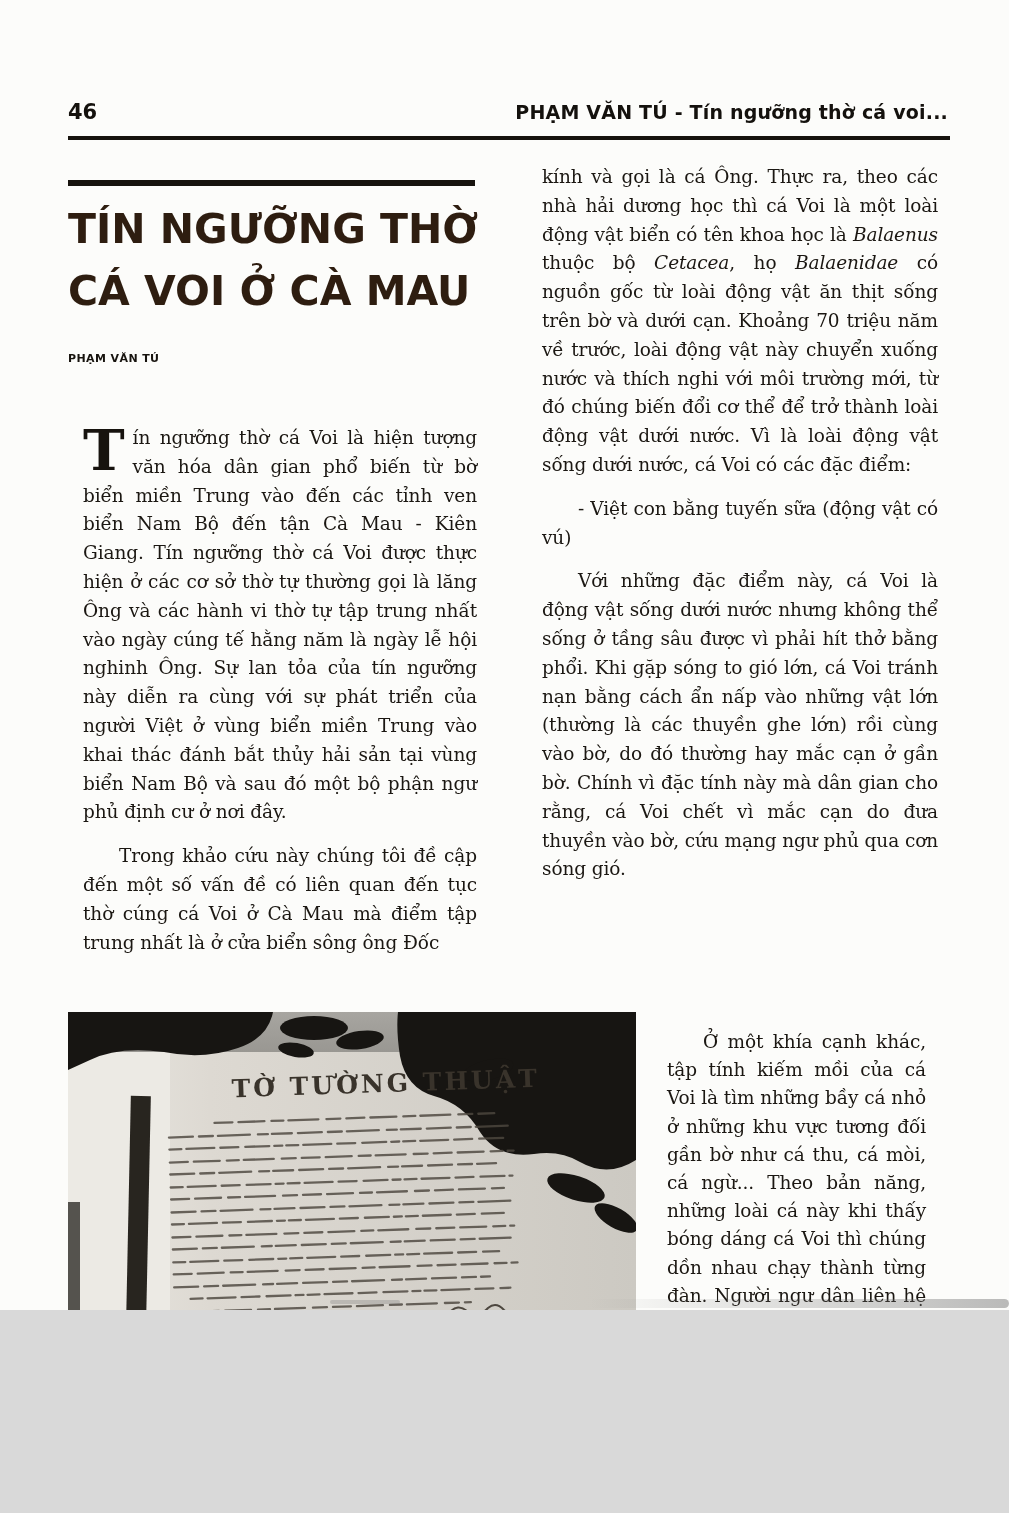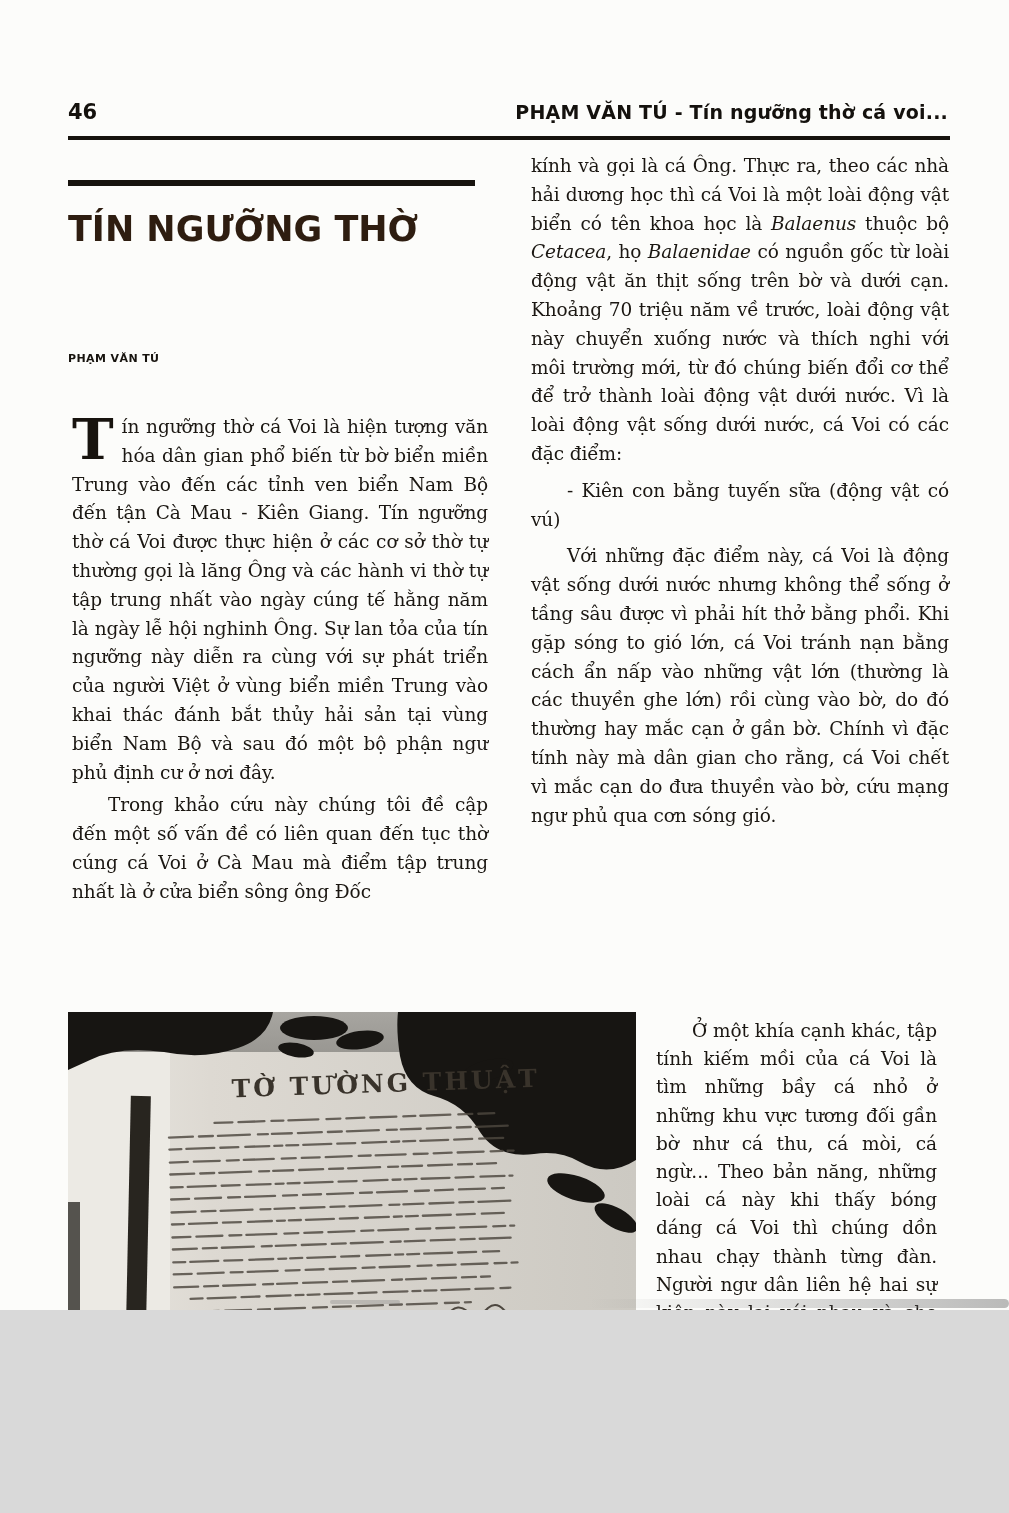--- a/index.html
+++ b/index.html
@@ -33,21 +33,21 @@
   }
 
   
   .title-rule {
     position: absolute; left: 68px; top: 180px;
     width: 407px; height: 6px; background: #17130e;
   }
   .article-title {
     position: absolute; left: 68px; top: 198px; width: 440px; margin: 0;
     font-family: "DejaVu Sans", "Liberation Sans", sans-serif;
-    font-size: 35px; line-height: 62px; font-weight: 800;
+    font-size: 41px; line-height: 62px; font-weight: 800;
     color: #2e1d10; letter-spacing: 0;
   }
   .author {
     position: absolute; left: 68px; top: 352px;
     font-family: "DejaVu Sans", "Liberation Sans", sans-serif;
     font-size: 11px; font-weight: bold; letter-spacing: 0.4px;
     color: #17130e;
   }
 
   
@@ -55,21 +55,21 @@
     position: absolute;
     text-align: justify;
     font-size: 18.5px; line-height: 28.8px;
     letter-spacing: -0.1px;
     color: #1b1712;
   }
   .col-left  { left: 68px;  top: 409px;  width: 424px; }
   .col-right { left: 527px; top: 148px;  width: 426px; }
   .col-narrow{ left: 652px; top: 1013px; width: 289px; line-height: 28.2px; }
 
-  .para { margin: 4px; }
+  .para { margin: 15px; }
   .indent { text-indent: 36px; }
   .sp  { margin-top: 3px; }
   .sp8 { margin-top: 8px; }
   .ital { font-style: italic; }
 
   .dropcap {
     float: left;
     font-family: "DejaVu Serif", "Liberation Serif", serif;
     font-size: 56px; line-height: 46px; font-weight: bold;
     padding: 3px 8px 0 0;
@@ -105,31 +105,31 @@
 </head>
 <body>
 
 <div class="page">
 
   <span class="page-number">46</span>
   <div class="running-title">PHẠM VĂN TÚ - Tín ngưỡng thờ cá voi...</div>
   <div class="header-rule"></div>
 
   <div class="title-rule"></div>
-  <h1 class="article-title"><span>TÍN NGƯỠNG THỜ</span><br></h1>
+  <h1 class="article-title"><span>TÍN NGƯỠNG THỜ</span><br><span>CÁ VOI Ở CÀ MAU</span></h1>
   <div class="author">PHẠM VĂN TÚ</div>
 
   <section class="col col-left">
     <p class="para"><span class="dropcap">T</span><span>ín ngưỡng thờ cá Voi là hiện tượng văn hóa dân gian phổ biến từ bờ biển miền Trung vào đến các tỉnh ven biển Nam Bộ đến tận Cà Mau - Kiên Giang. Tín ngưỡng thờ cá Voi được thực hiện ở các cơ sở thờ tự thường gọi là lăng Ông và các hành vi thờ tự tập trung nhất vào ngày cúng tế hằng năm là ngày lễ hội nghinh Ông. Sự lan tỏa của tín ngưỡng này diễn ra cùng với sự phát triển của người Việt ở vùng biển miền Trung vào khai thác đánh bắt thủy hải sản tại vùng biển Nam Bộ và sau đó một bộ phận ngư phủ định cư ở nơi đây.</span></p>
     <p class="para indent sp">Trong khảo cứu này chúng tôi đề cập đến một số vấn đề có liên quan đến tục thờ cúng cá Voi ở Cà Mau mà điểm tập trung nhất là ở cửa biển sông ông Đốc</p>
   </section>
 
   <section class="col col-right">
     <p class="para"><span>kính và gọi là cá Ông. Thực ra, theo các nhà hải dương học thì cá Voi là một loài động vật biển có tên khoa học là </span><span class="ital">Balaenus</span><span> thuộc bộ </span><span class="ital">Cetacea</span><span>, họ </span><span class="ital">Balaenidae</span><span> có nguồn gốc từ loài động vật ăn thịt sống trên bờ và dưới cạn. Khoảng 70 triệu năm về trước, loài động vật này chuyển xuống nước và thích nghi với môi trường mới, từ đó chúng biến đổi cơ thể để trở thành loài động vật dưới nước. Vì là loài động vật sống dưới nước, cá Voi có các đặc điểm:</span></p>
-    <p class="para indent sp8">- Kiên con bằng tuyến sữa (động vật có vú)</p>
+    <p class="para indent sp8">- Việt con bằng tuyến sữa (động vật có vú)</p>
     <p class="para indent sp8">Với những đặc điểm này, cá Voi là động vật sống dưới nước nhưng không thể sống ở tầng sâu được vì phải hít thở bằng phổi. Khi gặp sóng to gió lớn, cá Voi tránh nạn bằng cách ẩn nấp vào những vật lớn (thường là các thuyền ghe lớn) rồi cùng vào bờ, do đó thường hay mắc cạn ở gần bờ. Chính vì đặc tính này mà dân gian cho rằng, cá Voi chết vì mắc cạn do đưa thuyền vào bờ, cứu mạng ngư phủ qua cơn sóng gió.</p>
   </section>
 
   <figure class="photo">
     <svg viewBox="0 0 568 364" width="568" height="364" role="img">
       <defs>
         <linearGradient id="sky" x1="0" y1="0" x2="0" y2="1">
           <stop offset="0" stop-color="#a7a5a0"></stop>
           <stop offset="1" stop-color="#8e8c87"></stop>
         </linearGradient>

